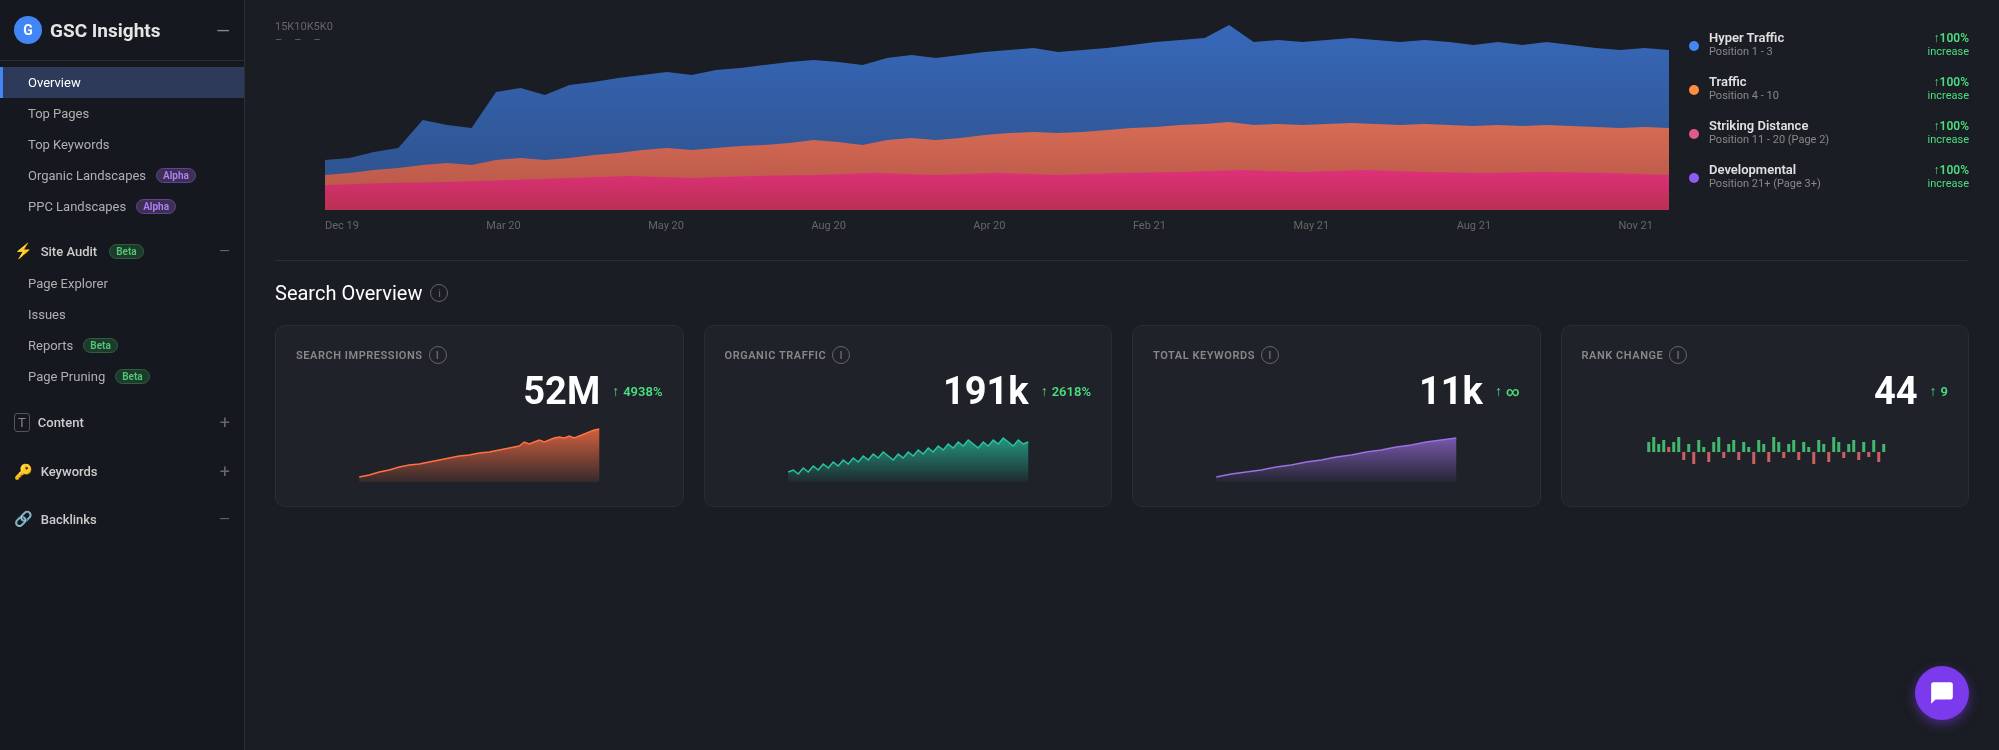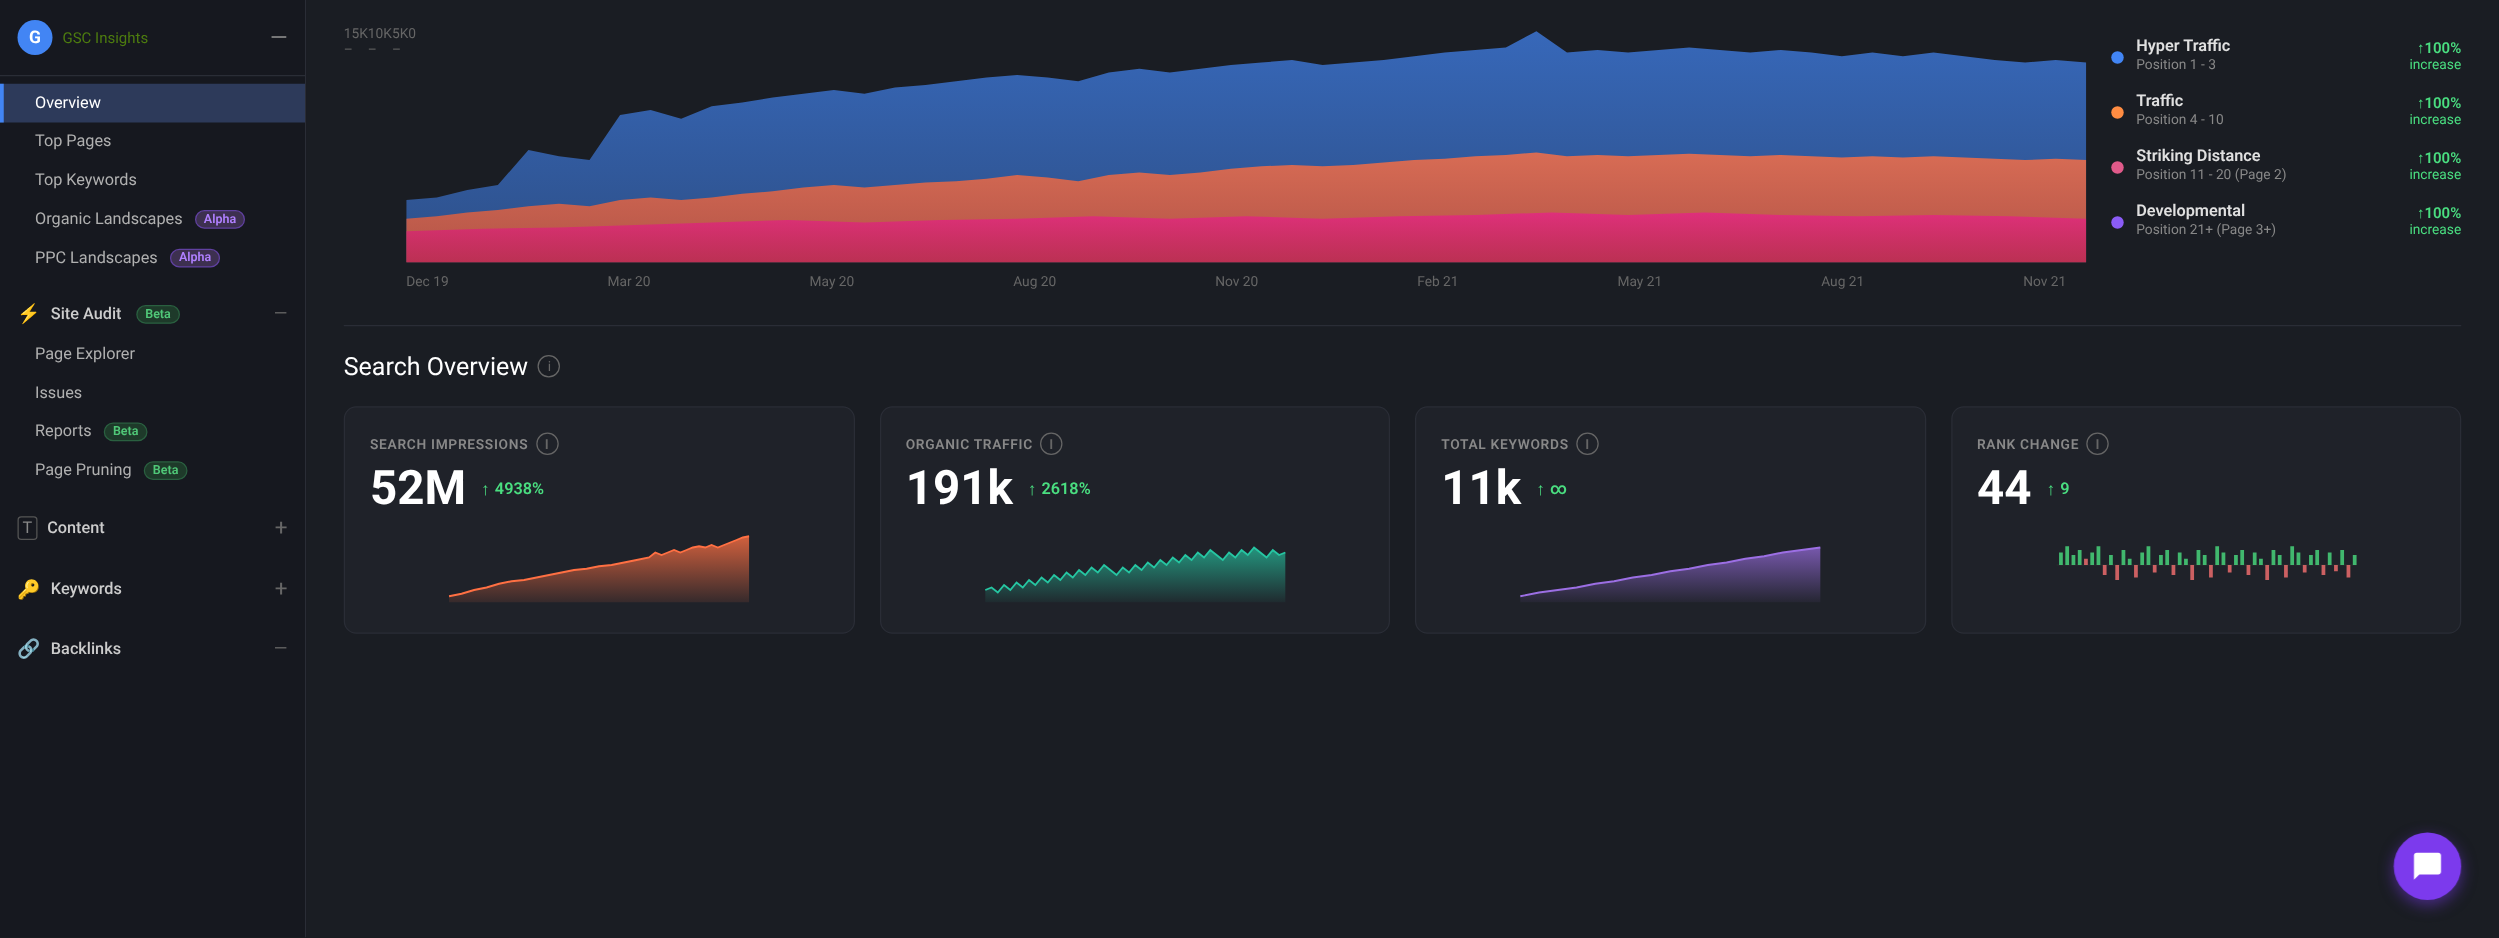--- a/index.html
+++ b/index.html
@@ -41,23 +41,23 @@
       border-radius: 50%;
       display: flex;
       align-items: center;
       justify-content: center;
       font-size: 14px;
       font-weight: bold;
       color: white;
     }
 
     .sidebar-title {
-      font-size: 12px;
-      font-weight: 400;
-      color: #4d7c0f;
+      font-size: 19px;
+      font-weight: 700;
+      color: #e5e5e5;
     }
 
     .sidebar-minimize {
       margin-left: auto;
       color: #888;
       cursor: pointer;
       font-size: 18px;
     }
 
     .sidebar-section {
@@ -287,20 +287,21 @@
       align-items: center;
       gap: 6px;
       text-transform: uppercase;
     }
 
     .metric-value-row {
       display: flex;
       align-items: center;
       gap: 12px;
       margin-bottom: 12px;
+      justify-content: flex-end;
     }
 
     .metric-value {
       font-size: 38px;
       font-weight: 700;
       color: #fff;
       line-height: 1;
     }
 
     .metric-change {
@@ -470,21 +471,21 @@
             <path d="M0,165 L50,163 L100,162 L150,160 L200,158 L250,156 L300,158 L350,156 L400,155 L450,153 L500,155 L550,153 L600,155 L650,153 L700,152 L750,150 L800,152 L850,150 L900,152 L950,153 L1000,152 L1050,153 L1100,155 L1100,190 L0,190 Z" fill="url(#pinkGrad)" opacity="0.85"></path>
 
           </svg>
         </div>
 
         <div class="chart-x-axis">
           <span>Dec 19</span>
           <span>Mar 20</span>
           <span>May 20</span>
           <span>Aug 20</span>
-          <span>Nov 20</span>
+          <span>Apr 20</span>
           <span>Feb 21</span>
           <span>May 21</span>
           <span>Aug 21</span>
           <span>Nov 21</span>
         </div>
       </div>
 
       <div class="chart-legend">
 
         <div class="legend-item">

